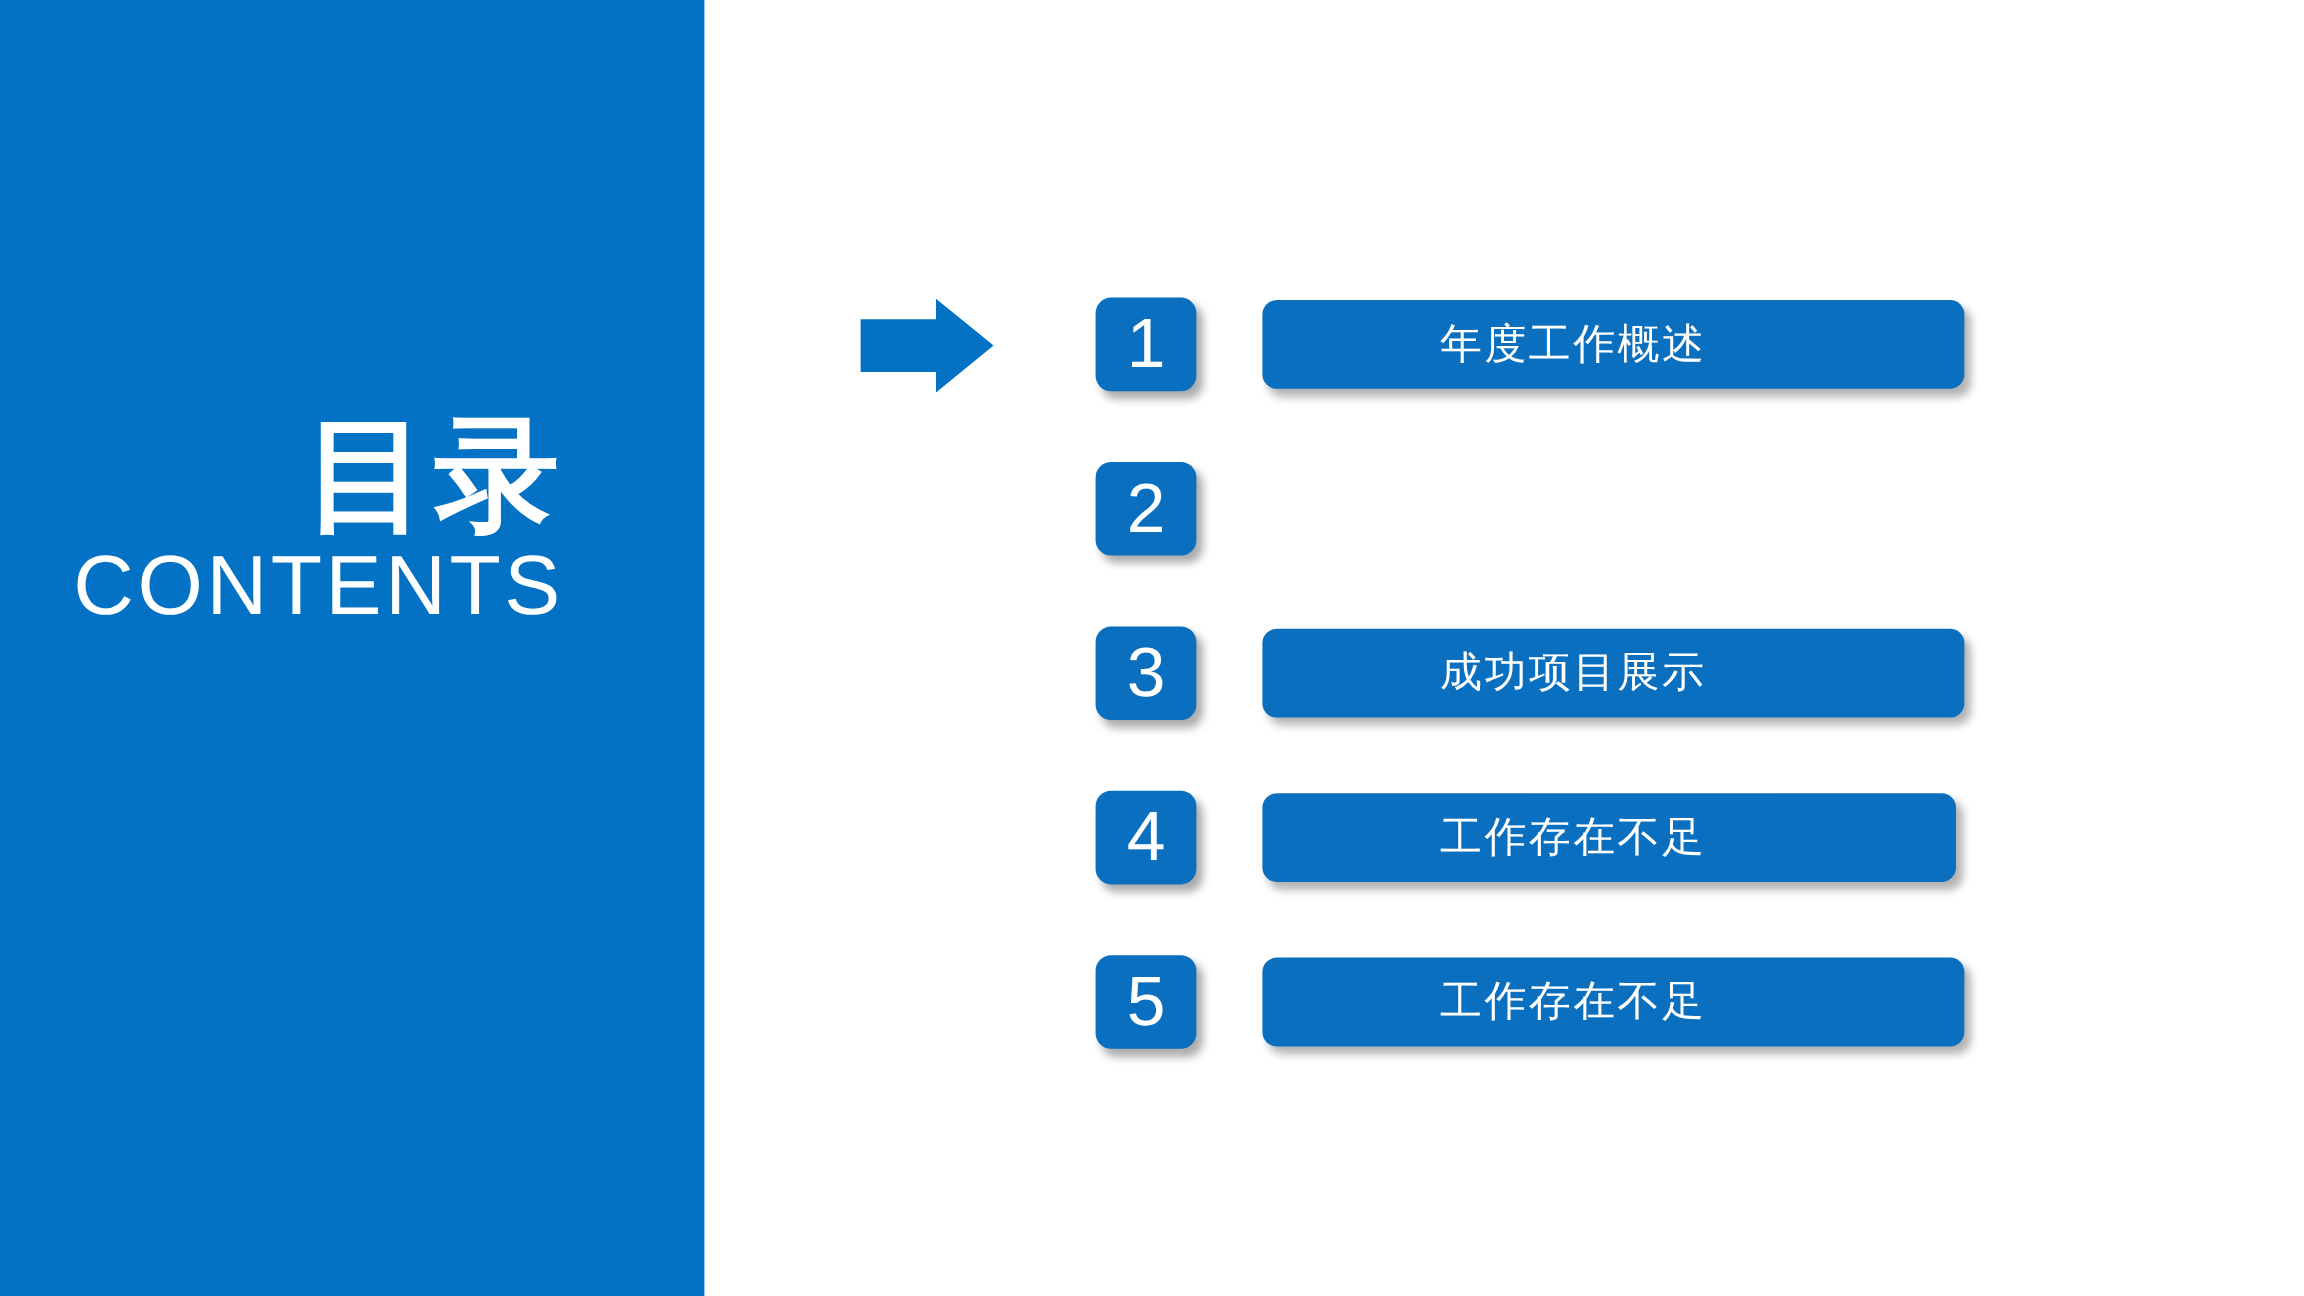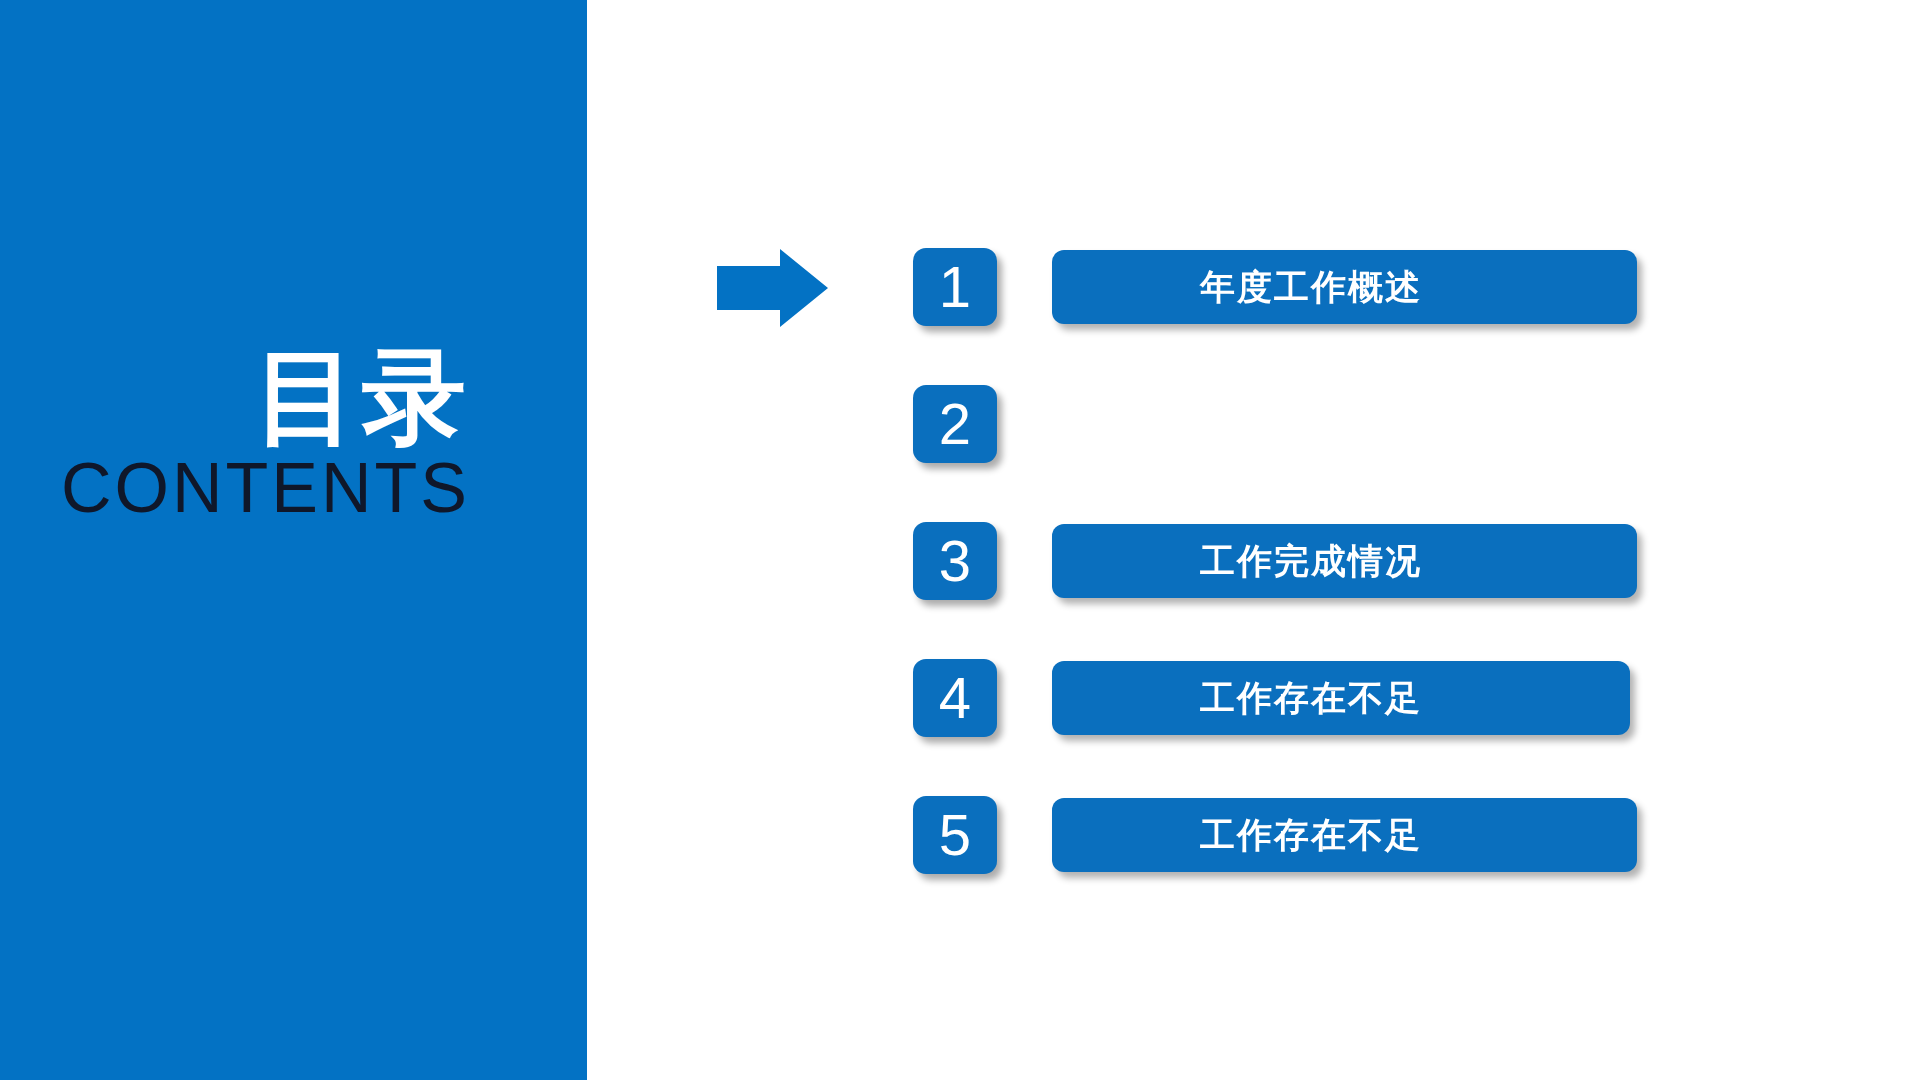--- a/index.html
+++ b/index.html
@@ -49,21 +49,21 @@
     letter-spacing: 4px;
     white-space: nowrap;
   }
 
   #title-en {
     display: block;
     margin-top: 2px;
     font-size: 70px;
     line-height: 1.05;
     font-weight: normal;
-    color: #0f172a;
+    color: #ffffff;
     letter-spacing: 3px;
     white-space: nowrap;
   }
 
   
   #content-area {
     position: absolute;
     left: 587px;
     top: 0;
     width: 1333px;
@@ -134,21 +134,21 @@
   .bar-label {
     position: absolute;
     left: 0;
     top: 0;
     width: 518px;   
     height: 56px;
     line-height: 74px;
     text-align: center;
     color: #ffffff;
     font-size: 35px;
-    font-weight: bold;
+    font-weight: normal;
     letter-spacing: 2px;
     white-space: nowrap;
     font-family: "Liberation Sans", "DejaVu Sans", sans-serif;
   }
 </style>
 </head>
 <body>
 
 <div id="slide">
 
@@ -176,21 +176,21 @@
         </div>
       </div>
 
       <div class="menu-row r2">
         <div class="num-badge">2</div>
       </div>
 
       <div class="menu-row r3">
         <div class="num-badge">3</div>
         <div class="title-bar">
-          <span class="bar-label">工作完成情况</span>
+          <span class="bar-label">成功项目展示</span>
         </div>
       </div>
 
       <div class="menu-row r4">
         <div class="num-badge">4</div>
         <div class="title-bar">
           <span class="bar-label">工作存在不足</span>
         </div>
       </div>
 

